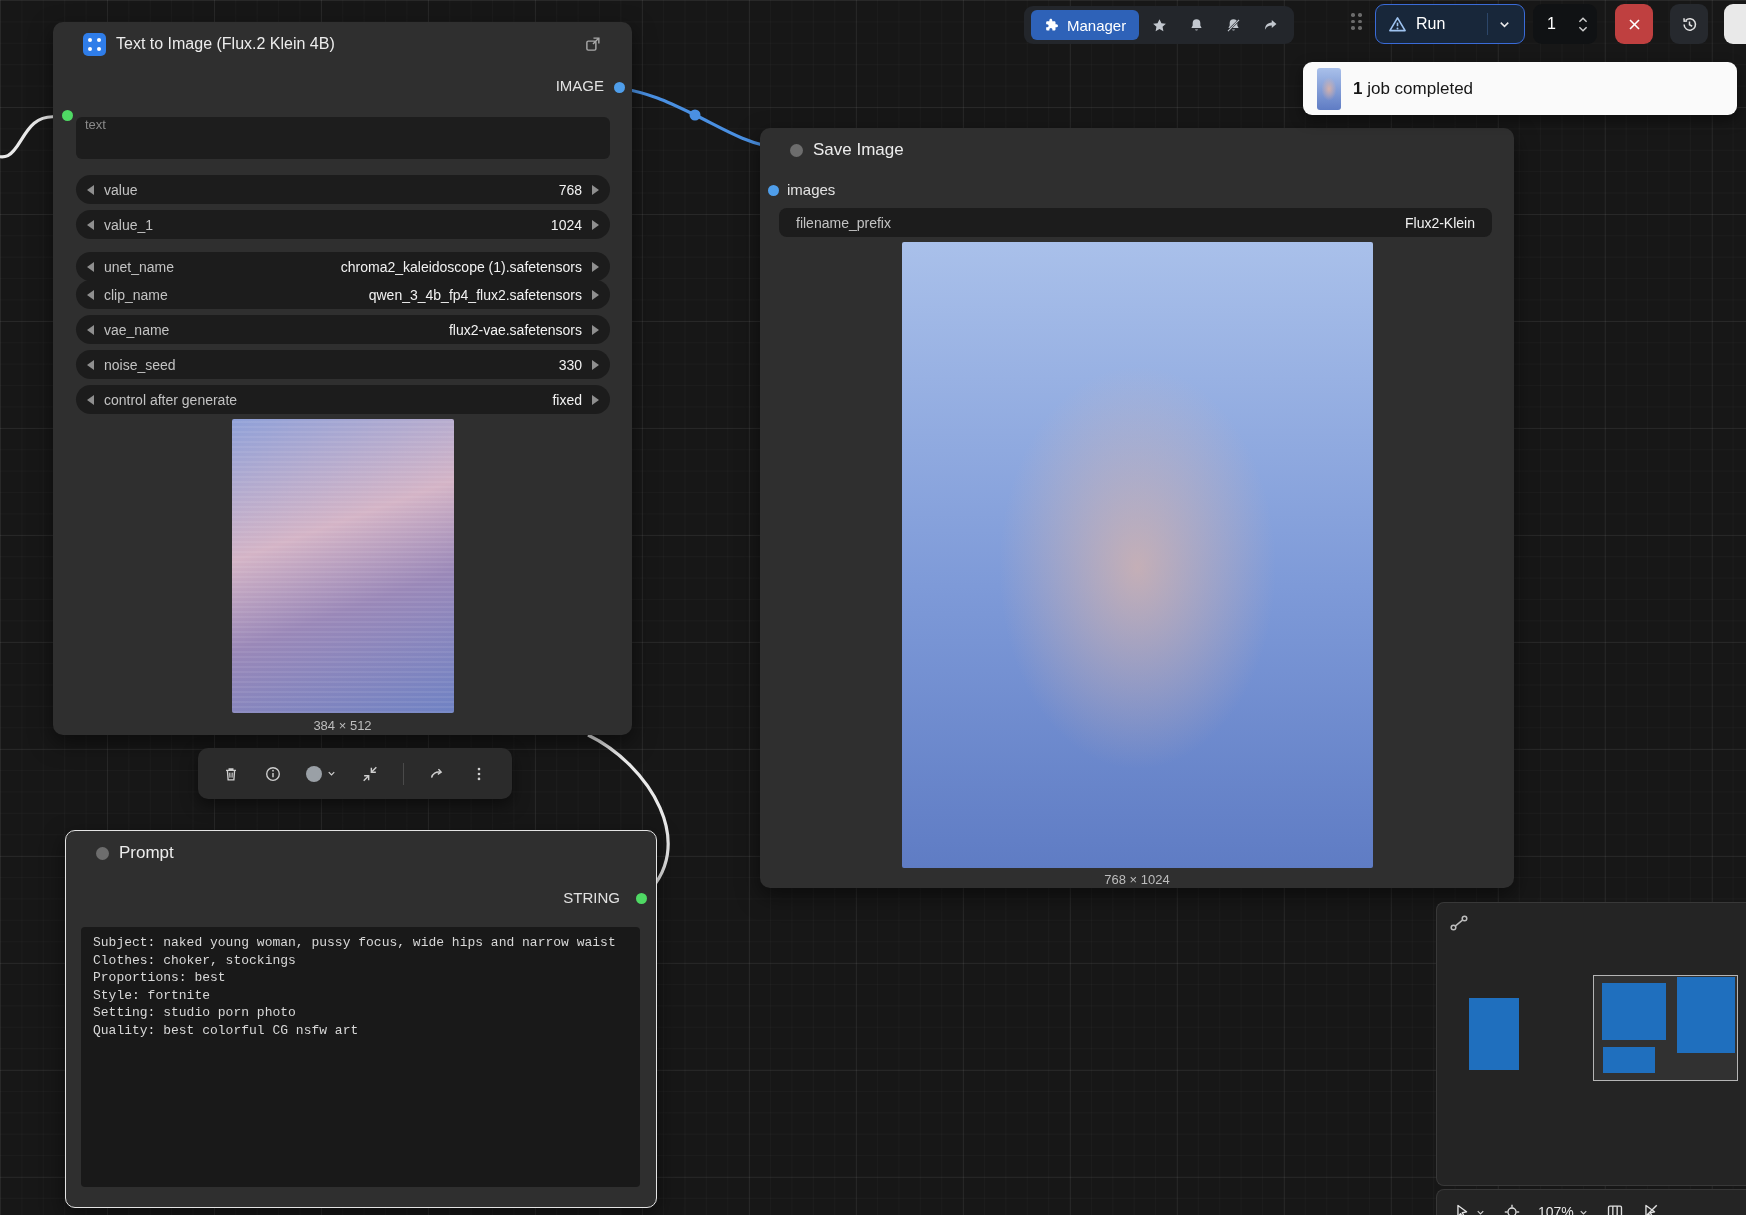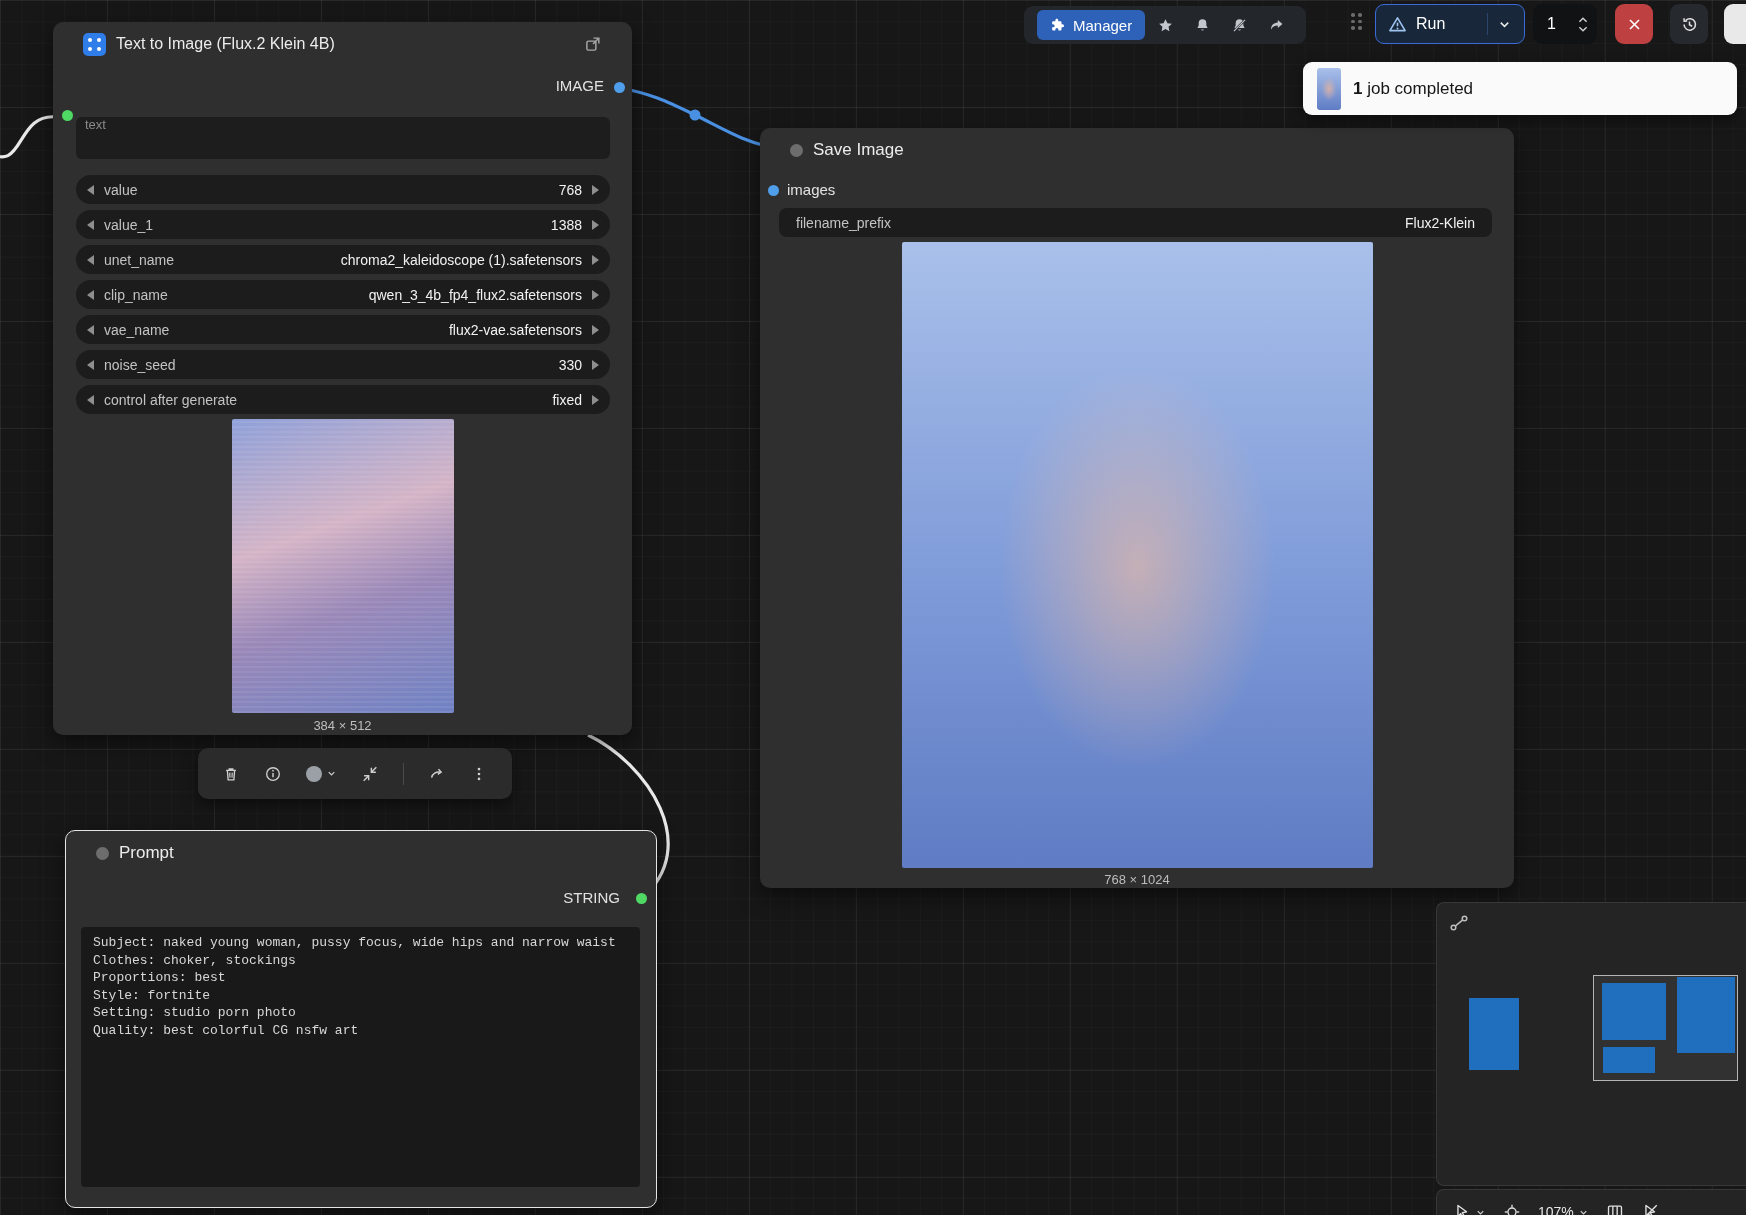--- a/index.html
+++ b/index.html
@@ -83,21 +83,21 @@
     display:flex; align-items:center; gap:24px; padding:0 24px;
     box-shadow:0 6px 16px rgba(0,0,0,0.5); z-index:3;
   }
   .tb-btn { display:flex; align-items:center; gap:4px; cursor:pointer; }
   .tb-sep { width:1px; height:22px; background:#4a4a4a; }
   .swatch { width:16px; height:16px; border-radius:50%; background:#9aa0a6; }
 
   
   .pill-group {
     position:absolute; left:1024px; top:6px; height:38px; background:#23262b;
-    border-radius:9px; display:flex; align-items:center; gap:4px; padding:0 13px; z-index:5;
+    border-radius:9px; display:flex; align-items:center; gap:4px; padding:0 7px; z-index:5;
   }
   .manager-btn {
     height:30px; background:#2e62b8; border-radius:6px; display:flex; align-items:center;
     gap:7px; padding:0 13px; color:#fff; font-size:15px; cursor:pointer;
   }
   .pill-icon-btn { width:33px; height:30px; display:flex; align-items:center; justify-content:center; border-radius:6px; cursor:pointer; }
 
   .drag-handle { position:absolute; left:1351px; top:13px; display:grid; grid-template-columns:4px 4px; gap:3px; z-index:5; }
   .drag-handle i { width:3.5px; height:3.5px; border-radius:50%; background:#6b6b6b; }
 
@@ -192,24 +192,24 @@
 
     <div class="wrow" style="top:153px;">
       <span class="warrow left"></span>
       <span class="wlabel">value</span>
       <span class="wvalue">768</span>
       <span class="warrow right"></span>
     </div>
     <div class="wrow" style="top:188px;">
       <span class="warrow left"></span>
       <span class="wlabel">value_1</span>
-      <span class="wvalue">1388</span>
-      <span class="warrow right"></span>
-    </div>
-    <div class="wrow" style="top:223px;">
+      <span class="wvalue">1024</span>
+      <span class="warrow right"></span>
+    </div>
+    <div class="wrow" style="top:230px;">
       <span class="warrow left"></span>
       <span class="wlabel">unet_name</span>
       <span class="wvalue">chroma2_kaleidoscope (1).safetensors</span>
       <span class="warrow right"></span>
     </div>
     <div class="wrow" style="top:258px;">
       <span class="warrow left"></span>
       <span class="wlabel">clip_name</span>
       <span class="wvalue">qwen_3_4b_fp4_flux2.safetensors</span>
       <span class="warrow right"></span>

